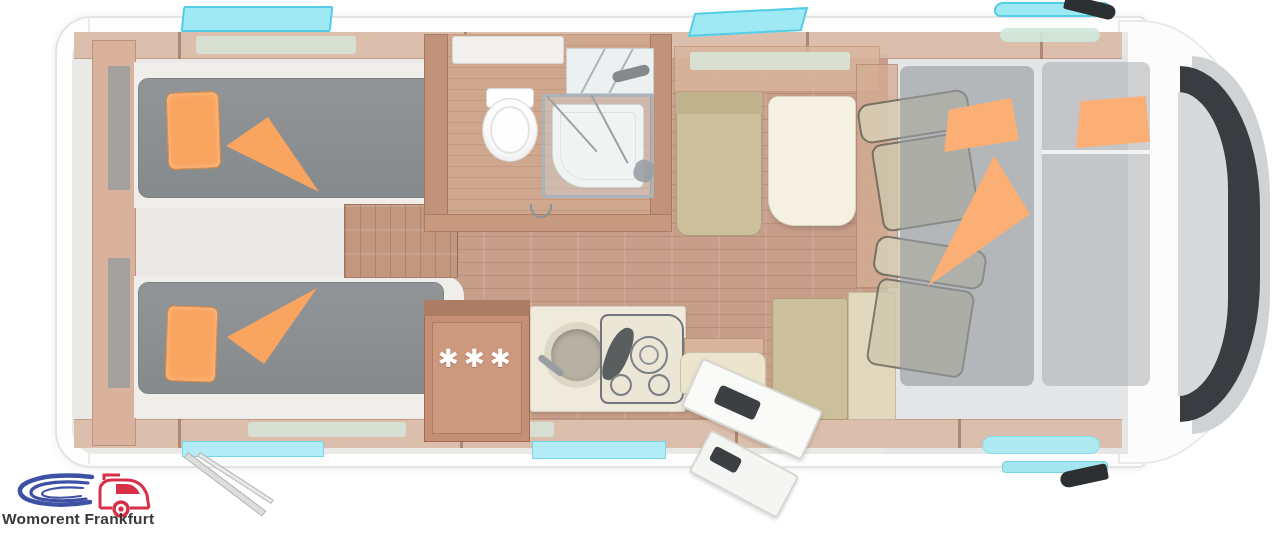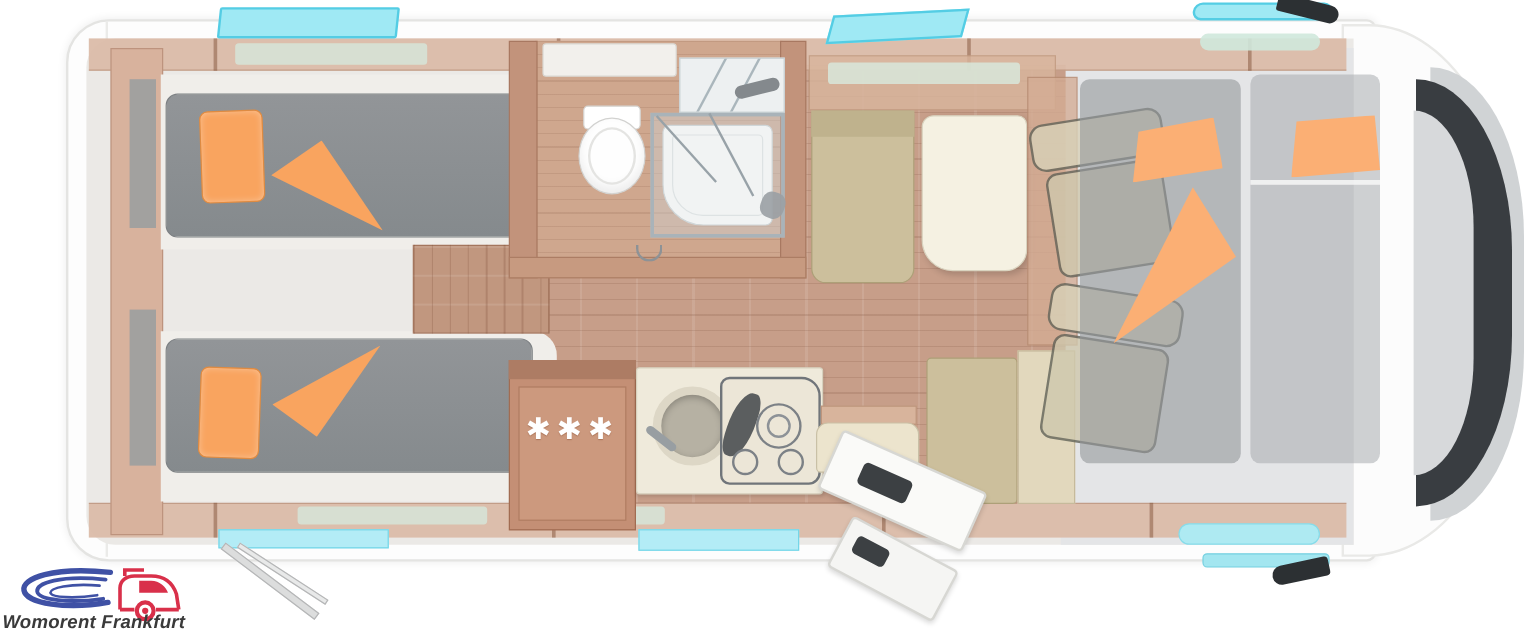--- a/index.html
+++ b/index.html
@@ -111,21 +111,21 @@
   .win-cyan{background:#9fe9f4;border:2px solid #54cde4;}
   .win-cyan-soft{background:#b3ecf6;border:1px solid #74d6e8;}
   .mirror{background:#2c3033;}
   .awning-leg{background:#dcdddd;border:1px solid #b5b6b7;transform-origin:left top;}
   .door-panel{background:#fafaf8;border:2px solid #d7d7d3;border-radius:4px;box-shadow:1px 2px 4px rgba(0,0,0,.15);}
   .door-dark{background:#3c4043;border-radius:4px;}
 
   
   .logo-wrap{left:0;top:468px;width:220px;height:69px;}
   .logo-svg{position:absolute;left:4px;top:2px;}
-  .logo-text{position:absolute;left:2px;top:42px;font-size:15.5px;font-weight:bold;color:#3a3a3a;letter-spacing:.2px;white-space:nowrap;font-style:italic;}
+  .logo-text{position:absolute;left:2px;top:42px;font-size:15.5px;font-weight:bold;color:#3a3a3a;letter-spacing:.2px;white-space:nowrap;}
 </style>
 </head>
 <body>
 
 <div id="stage">
 
   <div class="body-shell"></div>
   <div class="rear-seam"></div>
   <div class="cab-white"></div>
   <div class="hood-outer"></div>

